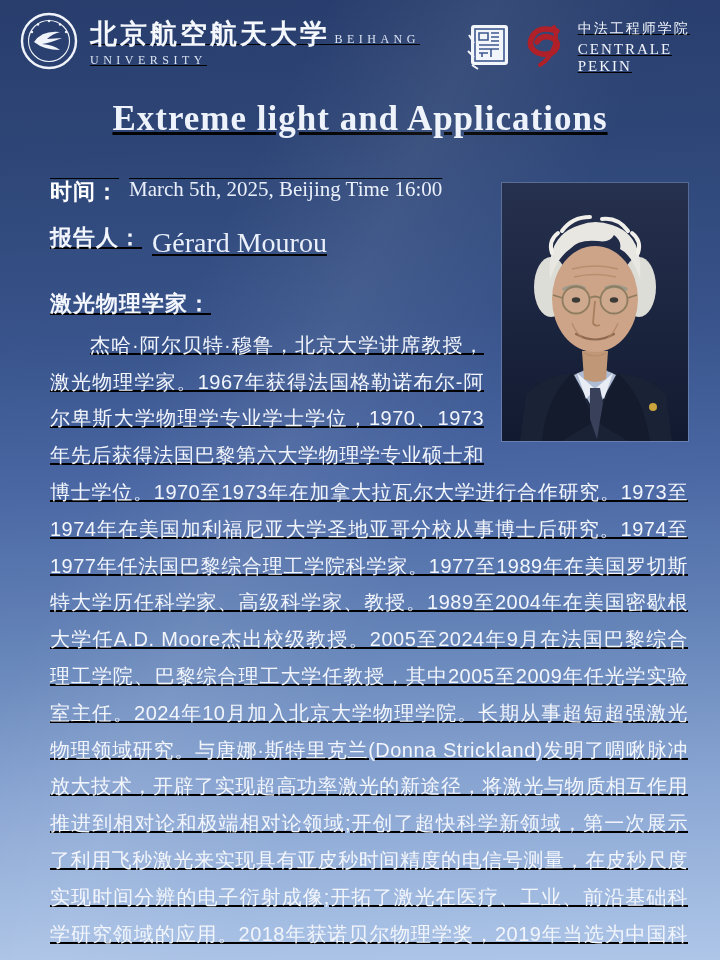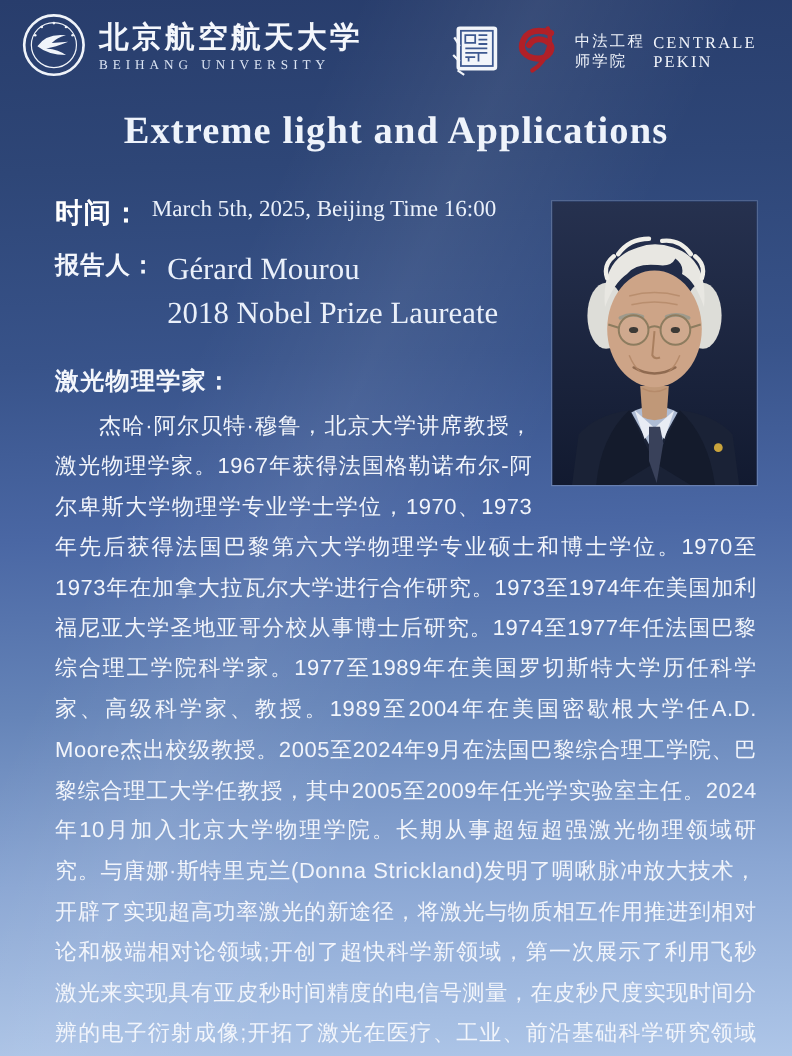--- a/index.html
+++ b/index.html
@@ -1,40 +1,41 @@
 <!DOCTYPE html>
 <html><head>
 <meta charset="utf-8">
 <style>
   html,body{margin:0;padding:0;}
   body{width:720px;height:960px;overflow:hidden;font-family:"Liberation Sans","DejaVu Sans",sans-serif;}
   .poster{
     position:relative;width:720px;height:960px;
     background:linear-gradient(178deg,#283d6c 0%,#2e4677 16%,#38538a 34%,#4a67a4 50%,#6584b8 66%,#8aa6d3 82%,#aec6e8 100%);
+    text-decoration:underline;
   }
   .poster::before{
     content:"";position:absolute;inset:0;pointer-events:none;
     background:linear-gradient(115deg,rgba(255,255,255,0) 28%,rgba(255,255,255,0.07) 42%,rgba(255,255,255,0) 58%);
   }
   
   .header{position:relative;display:flex;justify-content:space-between;align-items:flex-start;padding:12px 28px 0 20px;}
   .brand-left{display:flex;align-items:center;gap:12px;}
   .brand-left .names .zh{font-family:"DejaVu Serif","Liberation Serif",serif;font-weight:700;font-size:27px;color:#f4f7fc;letter-spacing:3px;line-height:1.15;}
   .brand-left .names .en{font-family:"Liberation Serif",serif;font-size:12px;color:#dbe4f3;letter-spacing:4.5px;margin-top:2px;}
   .brand-right{display:flex;align-items:center;gap:12px;margin-top:8px;}
-  .brand-right .names{display:flex;flex-direction:row;align-items:flex-start;}
+  .brand-right .names{display:flex;flex-direction:column;align-items:flex-start;}
   .brand-right .names .zh{font-size:14px;color:#eef2f9;letter-spacing:2px;}
   .brand-right .names .en{font-family:"Liberation Serif",serif;font-size:15px;color:#f2f5fb;letter-spacing:2px;margin-top:3px;}
   
   .title{margin-top:24px;text-align:center;font-family:"Liberation Serif","DejaVu Serif",serif;font-weight:700;font-size:35px;color:#eef3fb;letter-spacing:1px;}
   
   .main{position:relative;margin-top:38px;padding:0 32px 0 50px;color:#f3f6fc;}
   .photo{float:right;width:186px;height:258px;margin:6px 0 14px 18px;box-shadow:0 0 0 1px rgba(255,255,255,0.18);}
   .row{margin:0 0 16px 0;font-size:0;}
-  .row .label{font-size:25px;font-weight:700;color:#ffffff;letter-spacing:1px;vertical-align:top;}
+  .row .label{font-size:22px;font-weight:700;color:#ffffff;letter-spacing:1px;vertical-align:top;}
   .row .value{font-size:21px;font-family:"Liberation Serif",serif;color:#eaf0fa;margin-left:10px;vertical-align:top;}
   .row .value.zh{font-family:"Liberation Sans",sans-serif;font-size:20px;letter-spacing:1px;}
   .speaker-row{display:flex;gap:10px;margin-bottom:14px;}
   .speaker-row .label{font-size:22px;font-weight:700;letter-spacing:1px;white-space:nowrap;}
   .speaker-lines{font-family:"Liberation Serif",serif;font-size:28px;line-height:1.42;color:#eaf0fa;}
   .bio-heading{font-size:22px;font-weight:700;margin:26px 0 8px 0;letter-spacing:1px;}
   .bio-text{font-size:20px;line-height:1.84;text-indent:2em;color:#f2f5fb;letter-spacing:0.5px;text-align:justify;margin:0;}
 </style>
 </head>
 <body>
@@ -142,21 +143,20 @@
     <p class="row">
       <span class="label">时间：</span>
       <span class="value">March 5th, 2025, Beijing Time 16:00</span>
     </p>
 
 
     <div class="speaker-row">
       <span class="label">报告人：</span>
       <div class="speaker-lines">
         <div>Gérard Mourou</div>
-        <div>2018 Nobel Prize Laureate</div>
       </div>
     </div>
 
     <p class="bio-heading">激光物理学家：</p>
     <p class="bio-text">杰哈·阿尔贝特·穆鲁，北京大学讲席教授，激光物理学家。1967年获得法国格勒诺布尔-阿尔卑斯大学物理学专业学士学位，1970、1973年先后获得法国巴黎第六大学物理学专业硕士和博士学位。1970至1973年在加拿大拉瓦尔大学进行合作研究。1973至1974年在美国加利福尼亚大学圣地亚哥分校从事博士后研究。1974至1977年任法国巴黎综合理工学院科学家。1977至1989年在美国罗切斯特大学历任科学家、高级科学家、教授。1989至2004年在美国密歇根大学任A.D. Moore杰出校级教授。2005至2024年9月在法国巴黎综合理工学院、巴黎综合理工大学任教授，其中2005至2009年任光学实验室主任。2024年10月加入北京大学物理学院。长期从事超短超强激光物理领域研究。与唐娜·斯特里克兰(Donna Strickland)发明了啁啾脉冲放大技术，开辟了实现超高功率激光的新途径，将激光与物质相互作用推进到相对论和极端相对论领域;开创了超快科学新领域，第一次展示了利用飞秒激光来实现具有亚皮秒时间精度的电信号测量，在皮秒尺度实现时间分辨的电子衍射成像;开拓了激光在医疗、工业、前沿基础科学研究领域的应用。2018年获诺贝尔物理学奖，2019年当选为中国科学院外籍院士，2022年获金鹅奖。</p>
 
   </div>
 </div>
 
 </body></html>

